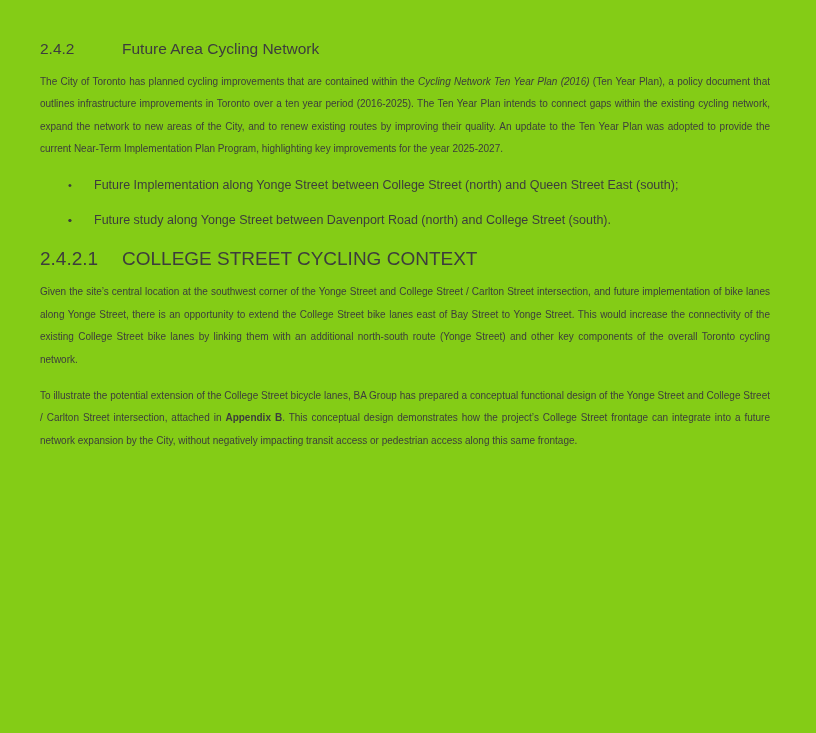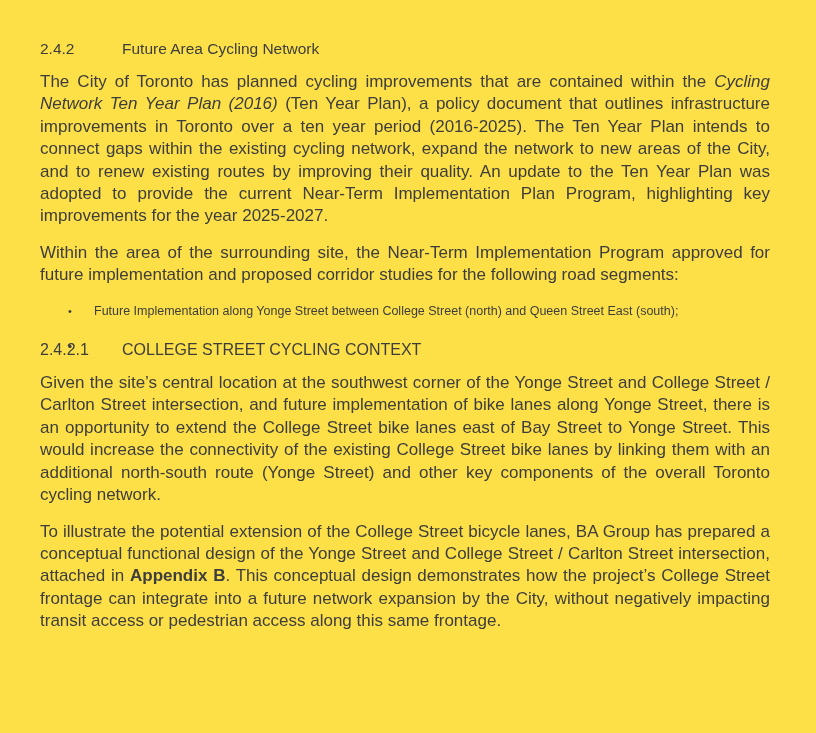--- a/index.html
+++ b/index.html
@@ -5,52 +5,52 @@
   html, body {
     margin: 0;
     padding: 0;
     background: #ffffff;
   }
   .page {
     position: relative;
     width: 816px;
     height: 733px;
     box-sizing: border-box;
-    background: #fde047;
+    background: #84cc16;
     padding: 40px 46px 0 40px;
     font-family: "Liberation Sans", sans-serif;
     color: #3d3d3d;
     overflow: hidden;
   }
   .h1 {
     font-size: 15.5px;
     font-weight: 400;
     line-height: 18px;
     margin: 0 0 13px 0;
     color: #3d3d3d;
     text-align: left;
   }
   .h1 .hnum {
     display: inline-block;
     width: 82px;
   }
   .h2 {
-    font-size: 16px;
+    font-size: 19px;
     font-weight: 400;
     line-height: 16px;
     margin: 20px 0 14px 0;
     color: #3d3d3d;
     text-align: left;
   }
   .h2 .hnum {
     display: inline-block;
     width: 82px;
   }
   .body-text {
-    font-size: 17px;
+    font-size: 10px;
     line-height: 22.4px;
     text-align: justify;
     margin: 14px 0 0 0;
   }
   .body-text.first {
     margin-top: 0;
   }
   .bullet-list {
     margin: 0;
     padding: 0;
@@ -82,32 +82,32 @@
 <div class="page">
 
   <div class="h1">
     <span class="hnum">2.4.2</span><span>Future Area Cycling Network</span>
   </div>
 
   <p class="body-text first">
     <span>The City of Toronto has planned cycling improvements that are contained within the </span><em>Cycling Network Ten Year Plan (2016)</em><span> (Ten Year Plan), a policy document that outlines infrastructure improvements in Toronto over a ten year period (2016-2025). The Ten Year Plan intends to connect gaps within the existing cycling network, expand the network to new areas of the City, and to renew existing routes by improving their quality. An update to the Ten Year Plan was adopted to provide the current Near-Term Implementation Plan Program, highlighting key improvements for the year 2025-2027.</span>
   </p>
 
-  <p class="body-text">Within the area of the surrounding site, the Near-Term Implementation Program approved for future implementation and proposed corridor studies for the following road segments:</p>
 
   <div class="bullet-list">
     <div class="bullet-item">
       <span class="bullet-marker">•</span>
       <span>Future Implementation along Yonge Street between College Street (north) and Queen Street East (south);</span>
     </div>
     <div class="bullet-item">
       <span class="bullet-marker">•</span>
     </div>
     <div class="bullet-item">
       <span class="bullet-marker">•</span>
+      <span>Future study along Yonge Street between Davenport Road (north) and College Street (south).</span>
     </div>
   </div>
 
 
   <div class="h2">
     <span class="hnum">2.4.2.1</span><span>COLLEGE STREET CYCLING CONTEXT</span>
   </div>
 
   <p class="body-text first">Given the site’s central location at the southwest corner of the Yonge Street and College Street / Carlton Street intersection, and future implementation of bike lanes along Yonge Street, there is an opportunity to extend the College Street bike lanes east of Bay Street to Yonge Street. This would increase the connectivity of the existing College Street bike lanes by linking them with an additional north-south route (Yonge Street) and other key components of the overall Toronto cycling network.</p>
 

